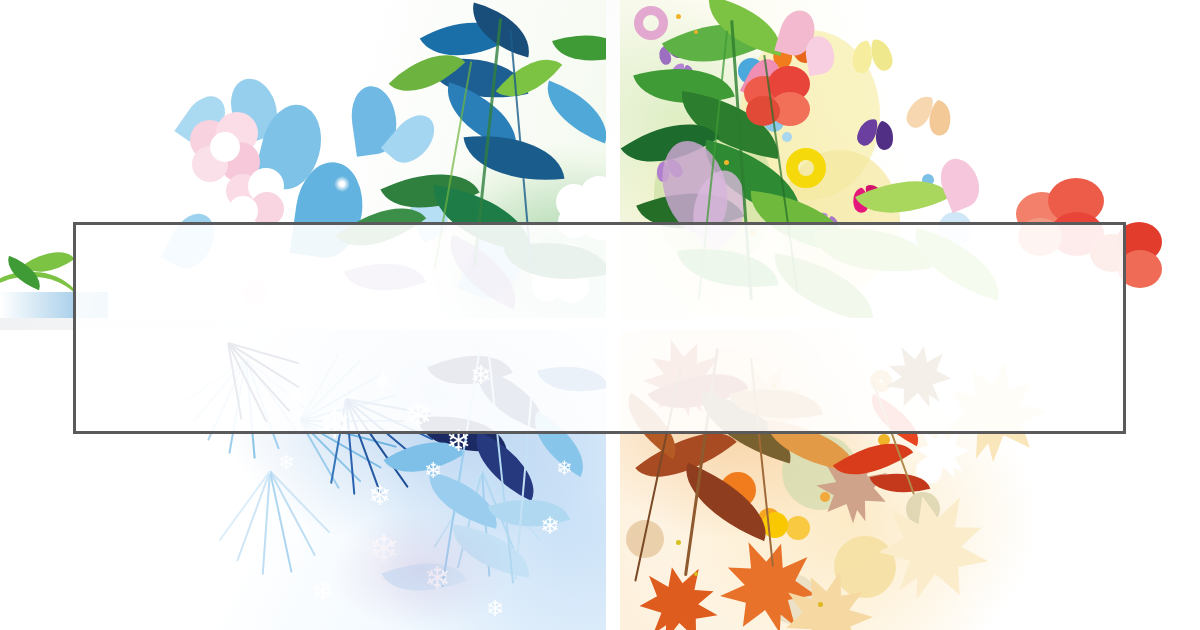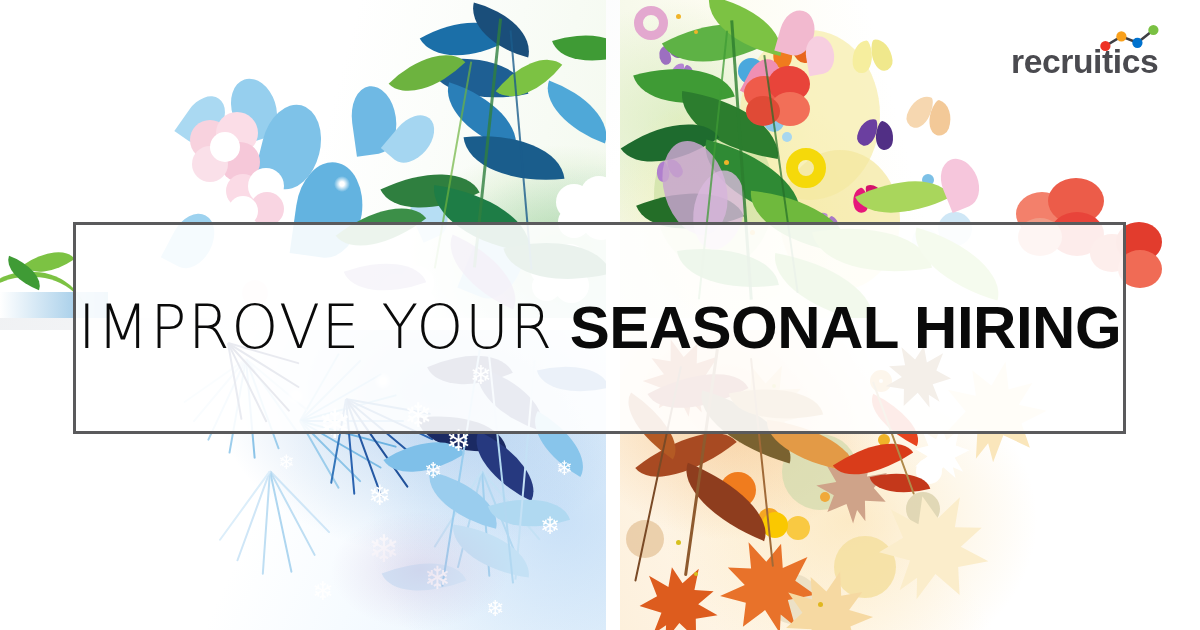--- a/index.html
+++ b/index.html
@@ -518,33 +518,17 @@
       <div class="stem" style="left:60px;top:36px;width:2px;height:220px;background:#7a4a26;transform:rotate(12deg);"></div>
       <div class="stem" style="left:252px;top:52px;width:2px;height:120px;background:#b08a4a;transform:rotate(-20deg);"></div>
 
       <div style="position:absolute;left:56px;top:210px;width:5px;height:5px;border-radius:50%;background:#d6c01e;"></div>
       <div style="position:absolute;left:74px;top:242px;width:4px;height:4px;border-radius:50%;background:#d6c01e;"></div>
       <div style="position:absolute;left:198px;top:272px;width:5px;height:5px;border-radius:50%;background:#e0b71e;"></div>
       <div style="position:absolute;left:152px;top:54px;width:4px;height:4px;border-radius:50%;background:#cbb41c;"></div>
     </div>
   </div>
 
-  <div class="logo">
-    <svg viewBox="0 0 200 80" xmlns="http://www.w3.org/2000/svg" aria-hidden="true">
-
-      <polyline points="118,30 138,18 158,26 178,10" fill="none" stroke="#3f3f44" stroke-width="3.2" stroke-linecap="round" stroke-linejoin="round"></polyline>
-
-      <circle cx="118" cy="30" r="6.4" fill="#ee3124"></circle>
-      <circle cx="138" cy="18" r="6.4" fill="#f9a01b"></circle>
-      <circle cx="158" cy="26" r="6.4" fill="#0072ce"></circle>
-      <circle cx="178" cy="10" r="6.4" fill="#7ac143"></circle>
-
-      <text x="0" y="64" font-family="Liberation Sans, sans-serif" font-size="42" font-weight="600" fill="#4a4a4f" letter-spacing="-0.5">recruitics</text>
-    </svg>
+
+  <div class="headline-box">
   </div>
 
-  <div class="headline-box">
-    <div class="hl-line hl-line-1">
-      <span class="thin">IMPROVE YOUR</span><span class="sp"></span><span class="bold">SEASONAL HIRING</span>
-    </div>
-  </div>
-
 </div>
 
 </body></html>

